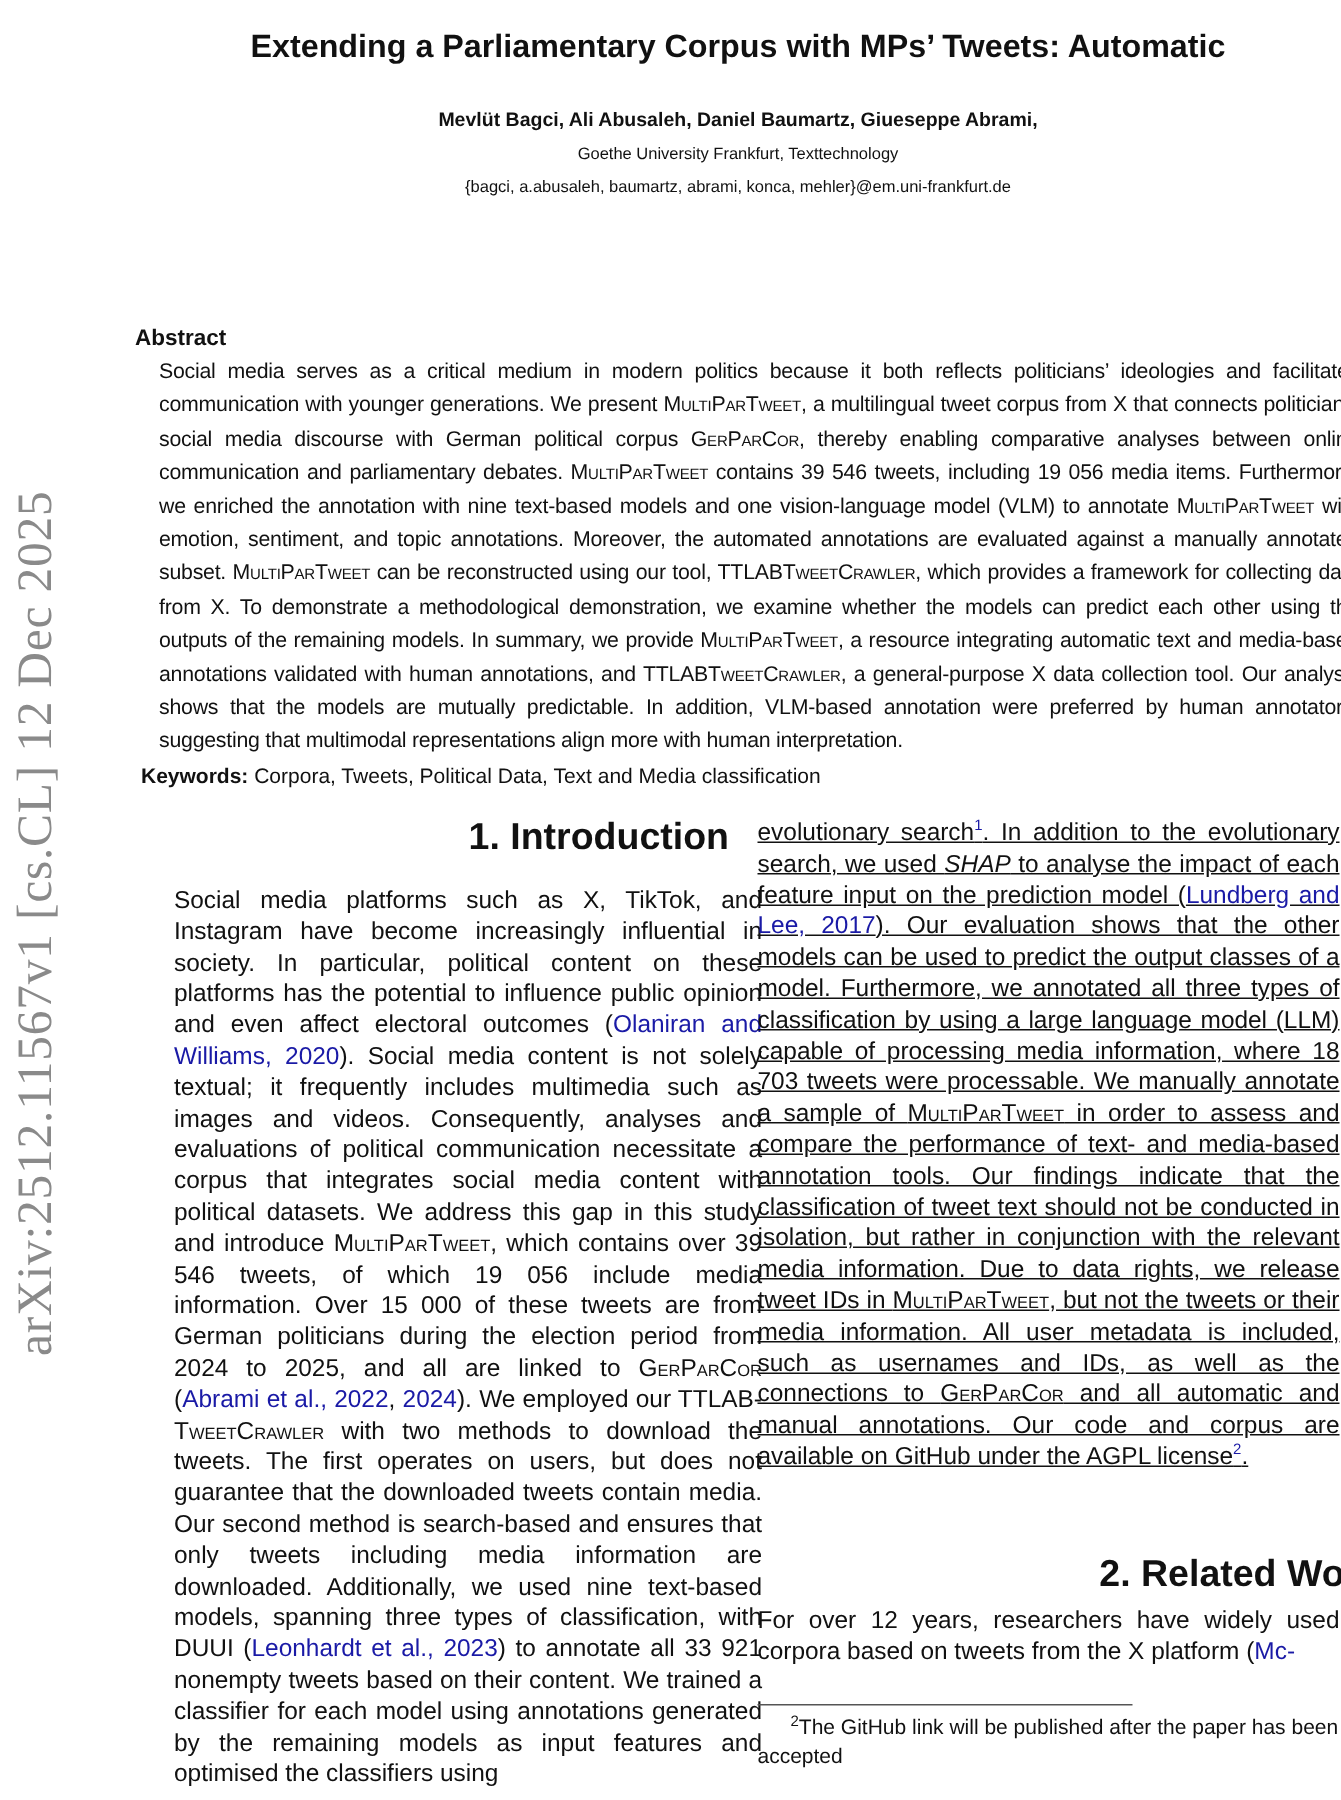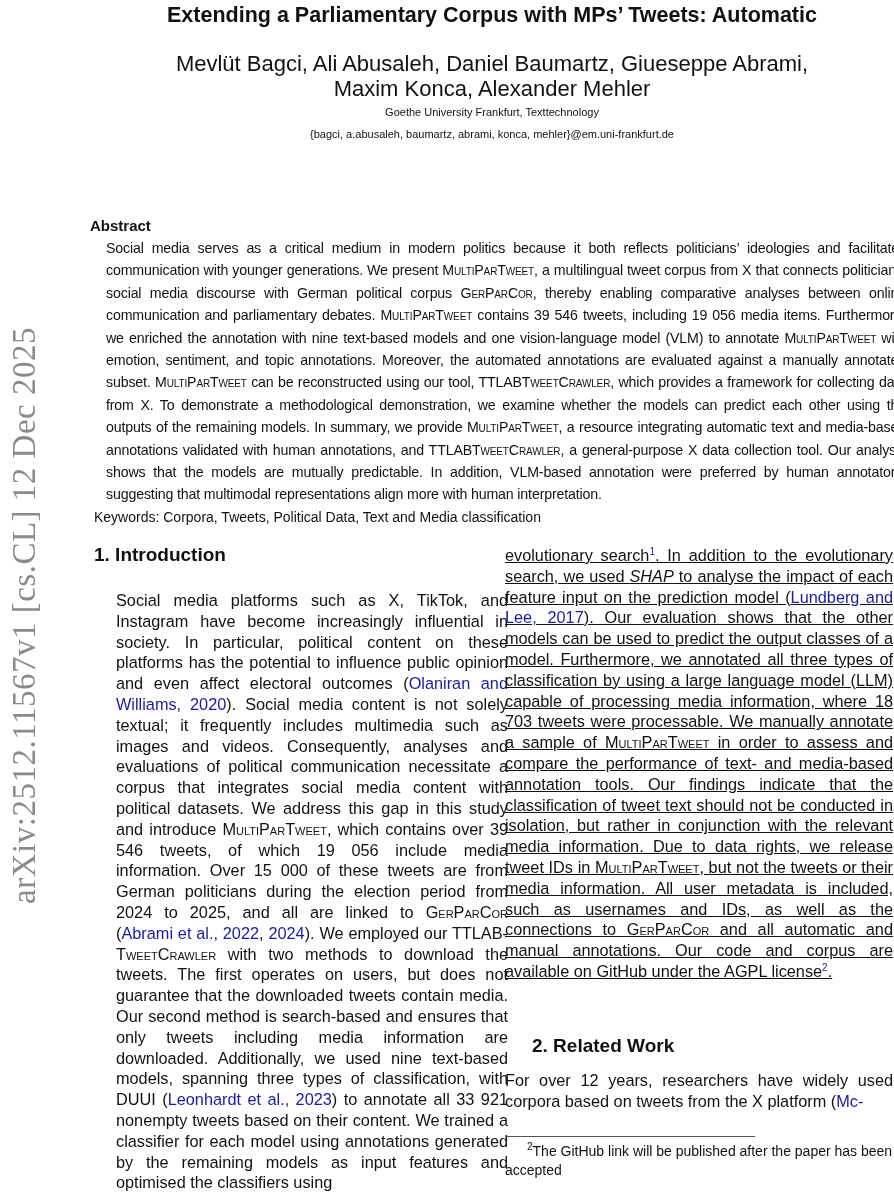--- a/index.html
+++ b/index.html
@@ -19,32 +19,32 @@
     .arxiv-stamp span {
       display: block;
       transform: rotate(-90deg);
       white-space: nowrap;
       font-family: "Liberation Serif", serif;
       font-size: 33px;
       color: #8a8a8a;
       letter-spacing: 0.5px;
     }
 
-    .title-block { position: absolute; left: 90px; top: 0; width: 804px; text-align: center; }
+    .title-block { position: absolute; left: 90px; top: 16px; width: 804px; text-align: center; }
     .title {
       font-weight: bold;
       font-size: 21.5px;
       line-height: 31px;
       margin-top: 0px;
       color: #111;
     }
     .sc { font-variant: small-caps; }
     .authors {
-      font-weight: normal;
-      font-size: 22px;
+      font-weight: bold;
+      font-size: 13px;
       line-height: 25px;
       margin-top: 20px;
     }
     .affil {
       font-size: 11px;
       line-height: 22px;
     }
 
     .abstract-head {
       position: absolute;
@@ -60,38 +60,38 @@
       line-height: 22.4px;
       text-align: justify;
       letter-spacing: -0.15px;
       margin-left: 16px;
     }
     .keywords {
       position: absolute;
       left: 94px; top: 509px; width: 790px;
       font-size: 14px;
     }
-    .keywords b { font-weight: normal; text-align: right; }
+    .keywords b { font-weight: bold; text-align: right; }
 
     .col {
       position: absolute;
       width: 396px;
       font-size: 16.3px;
       line-height: 20.8px;
       text-align: justify;
       hyphens: manual;
     }
     .col-left { left: 94px; top: 590px; width: 392px; margin-left: 22px; }
     .col-right { left: 505px; top: 545px; width: 388px; text-decoration: underline; }
 
     .sec-head {
       position: absolute;
       font-weight: bold;
-      font-size: 19px;
-      text-align: left;
+      font-size: 25px;
+      text-align: right;
     }
     .sec1 { left: 94px; top: 544px; width: 392px; }
     .sec2 { left: 532px; top: 1035px; width: 388px; }
 
     .cite { color: #1a1aa6; }
     sup { font-size: 10px; line-height: 0; vertical-align: super; }
     i { font-style: italic; }
 
     .col-right2 { left: 505px; top: 1070px; width: 388px; }
 
@@ -114,21 +114,20 @@
 <div class="arxiv-stamp">
   <span>arXiv:2512.11567v1  [cs.CL]  12 Dec 2025</span>
 </div>
 
 <div class="title-block">
   <div class="title">
     <div>Extending a Parliamentary Corpus with MPs’ Tweets: Automatic</div>
   </div>
   <div class="authors">
     <div>Mevlüt Bagci, Ali Abusaleh, Daniel Baumartz, Giueseppe Abrami,</div>
-    <div>Maxim Konca, Alexander Mehler</div>
   </div>
   <div class="affil">
     <div>Goethe University Frankfurt, Texttechnology</div>
     <div>{bagci, a.abusaleh, baumartz, abrami, konca, mehler}@em.uni-frankfurt.de</div>
   </div>
 </div>
 
 <div class="abstract-head">Abstract</div>
 <div class="abstract-body"><span>Social media serves as a critical medium in modern politics because it both reflects politicians’ ideologies and facilitates communication with younger generations. We present </span><span class="sc">MultiParTweet</span><span>, a multilingual tweet corpus from X that connects politicians’ social media discourse with German political corpus </span><span class="sc">GerParCor</span><span>, thereby enabling comparative analyses between online communication and parliamentary debates. </span><span class="sc">MultiParTweet</span><span> contains 39 546 tweets, including 19 056 media items. Furthermore, we enriched the annotation with nine text-based models and one vision-language model (VLM) to annotate </span><span class="sc">MultiParTweet</span><span> with emotion, sentiment, and topic annotations. Moreover, the automated annotations are evaluated against a manually annotated subset.  </span><span class="sc">MultiParTweet</span><span> can be reconstructed using our tool, TTLAB</span><span class="sc">TweetCrawler</span><span>, which provides a framework for collecting data from X.  To demonstrate a methodological demonstration, we examine whether the models can predict each other using the outputs of the remaining models.  In summary, we provide </span><span class="sc">MultiParTweet</span><span>, a resource integrating automatic text and media-based annotations validated with human annotations, and TTLAB</span><span class="sc">TweetCrawler</span><span>, a general-purpose X data collection tool. Our analysis shows that the models are mutually predictable. In addition, VLM-based annotation were preferred by human annotators, suggesting that multimodal representations align more with human interpretation.</span></div>
 

